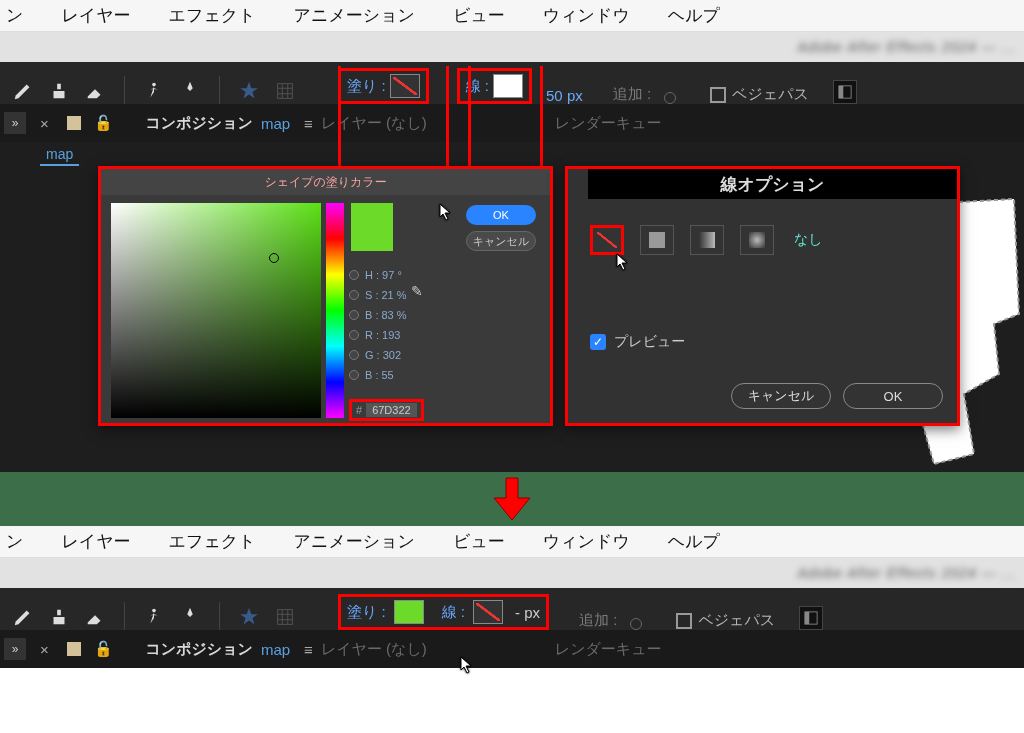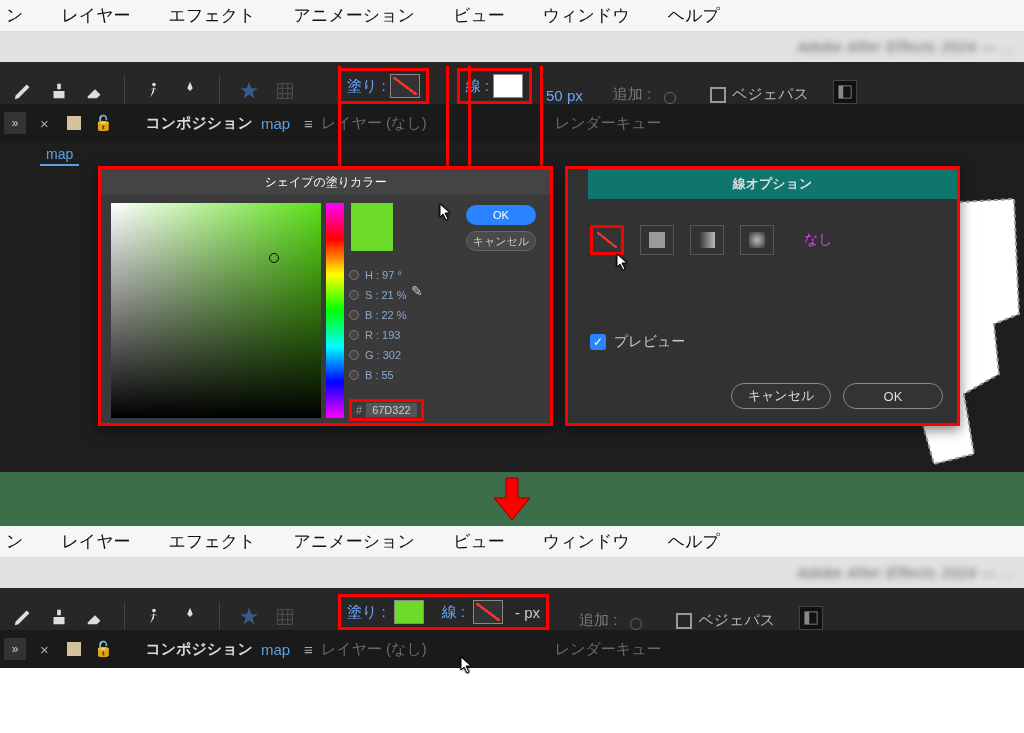--- a/index.html
+++ b/index.html
@@ -47,49 +47,49 @@
   .hamb { color:#aaa; margin-left:6px;}
   .tab-inactive { color:#6a6a6a; }
 
   .canvas-area { position:relative; height: 330px; background:#1e1e1e; }
   .sub-tab { position:absolute; left:40px; top:2px; color:#5aa0e0; font-size:14px; border-bottom:2px solid #5aa0e0; padding:2px 6px;}
   .map-shape { position:absolute; right:0; top:52px; width:120px; height:280px; }
   .map-shape svg { width:100%; height:100%; }
 
   
   .fill-dialog { position:absolute; left:98px; top:24px; width:455px; height:260px; background:#3a3a3a; box-shadow:0 4px 12px rgba(0,0,0,0.5); border:3px solid #ff0000; }
-  .dlg-title { height:26px; background:#444; color:#ffffff; font-size:12px; display:flex; align-items:center; justify-content:center;}
+  .dlg-title { height:26px; background:#444; color:#fca5a5; font-size:12px; display:flex; align-items:center; justify-content:center;}
   .dlg-body { position:relative; height:234px; }
   .sv-picker { position:absolute; left:10px; top:8px; width:210px; height:215px; background: linear-gradient(to top, #000, transparent), linear-gradient(to right, #fff, #5be015); }
   .sv-ring { position:absolute; width:10px; height:10px; border:1px solid #000; border-radius:50%; left:158px; top:50px;}
   .hue-bar { position:absolute; left:225px; top:8px; width:18px; height:215px; background: linear-gradient(to bottom, #f0f, #f00, #ff0, #0f0, #0ff, #00f, #f0f);}
   .prev-sw { position:absolute; left:250px; top:8px; width:42px; height:48px; background:#6CDA29;}
   .btn-ok { position:absolute; right:14px; top:10px; width:70px; height:20px; background:#2a84ff; border-radius:10px; color:#fff; font-size:11px; display:flex; align-items:center; justify-content:center; cursor:pointer;}
   .btn-cancel { position:absolute; right:14px; top:36px; width:70px; height:20px; background:#4a4a4a; border:1px solid #666; border-radius:10px; color:#ccc; font-size:11px; display:flex; align-items:center; justify-content:center; cursor:pointer;}
   .eyedrop { position:absolute; left:310px; top:88px; color:#ccc; font-size:14px;}
   .vals { position:absolute; left:248px; top:70px; font-size:11px; color:#8aa9cc; line-height:20px;}
   .vals .row { display:flex; align-items:center; gap:4px;}
   .vals .dot { width:10px; height:10px; border:1px solid #777; border-radius:50%; background:#444; margin-right:2px;}
   .hex-row { position:absolute; left:248px; bottom:8px; display:flex; align-items:center; gap:4px; border:3px solid #ff0000; padding:1px 4px;}
   .hex-row .hash { color:#999; font-size:11px;}
   .hex-row .hexin { color:#ccc; font-size:11px; background:#555; padding:1px 6px; min-width:50px;}
   .cursor-arrow { position:absolute; width:14px; height:18px; }
   .cursor-arrow svg { width:100%; height:100%; filter: drop-shadow(0 0 1px #000);}
 
   
   .stroke-dialog { position:absolute; left:565px; top:24px; width:395px; height:260px; background:#323232; border:3px solid #ff0000; box-shadow:0 4px 12px rgba(0,0,0,0.5);}
-  .str-title { height:30px; color:#ddd; font-size:13px; font-weight:600; display:flex; align-items:center; justify-content:center; background:#0f766e;margin-left:20px;}
+  .str-title { height:30px; color:#ddd; font-size:17px; font-weight:600; display:flex; align-items:center; justify-content:center; background:#000000;margin-left:20px;}
   .type-row { position:absolute; left:22px; top:56px; display:flex; align-items:center; gap:16px;}
   .type-btn { width:34px; height:30px; border:1px solid #555; background:#333; position:relative; display:flex; align-items:center; justify-content:center;}
   .type-btn.sel { border:3px solid #ff0000;}
   .type-btn .none-line::after{ content:""; position:absolute; inset:4px; background:linear-gradient(to top right, transparent 45%, #e33 46%, #e33 54%, transparent 55%);}
   .type-btn.solid .sq{ width:16px; height:16px; background:#999;}
   .type-btn.lgrad .sq{ width:16px; height:16px; background:linear-gradient(to right,#333,#bbb);}
   .type-btn.rgrad .sq{ width:16px; height:16px; background:radial-gradient(circle,#bbb,#333);}
-  .type-name { color:#d946ef; font-size:14px; margin-left:14px;}
+  .type-name { color:#5eead4; font-size:14px; margin-left:4px;}
   .blend-row { position:absolute; left:22px; top:112px; color:#6a6a6a; font-size:14px; display:flex; align-items:center; gap:26px;}
   .blend-row .caret { font-size:10px; color:#666; margin-left:40px;}
   .prv-row { position:absolute; left:22px; top:164px; display:flex; align-items:center; gap:8px; color:#ccc; font-size:14px;}
   .prv-row .chk { width:16px; height:16px; background:#2a84ff; border-radius:3px; display:flex; align-items:center; justify-content:center; color:#fff; font-size:12px;}
   .str-btns { position:absolute; right:14px; bottom:14px; display:flex; gap:12px;}
   .str-btn { width:100px; height:26px; border:1px solid #888; border-radius:14px; display:flex; align-items:center; justify-content:center; color:#ddd; font-size:13px; cursor:pointer; background:#333;}
 
   
   .red-line { position:absolute; background:#ff0000; }
 
@@ -230,21 +230,21 @@
           <div class="row">
               <span class="dot"></span>
               <span>H : 97 °</span>
             </div>
           <div class="row">
               <span class="dot"></span>
               <span>S : 21 %</span>
             </div>
           <div class="row">
               <span class="dot"></span>
-              <span>B : 22 %</span>
+              <span>B : 83 %</span>
             </div>
           <div class="row">
               <span class="dot"></span>
               <span>R : 193</span>
             </div>
           <div class="row">
               <span class="dot"></span>
               <span>G : 302</span>
             </div>
           <div class="row">

